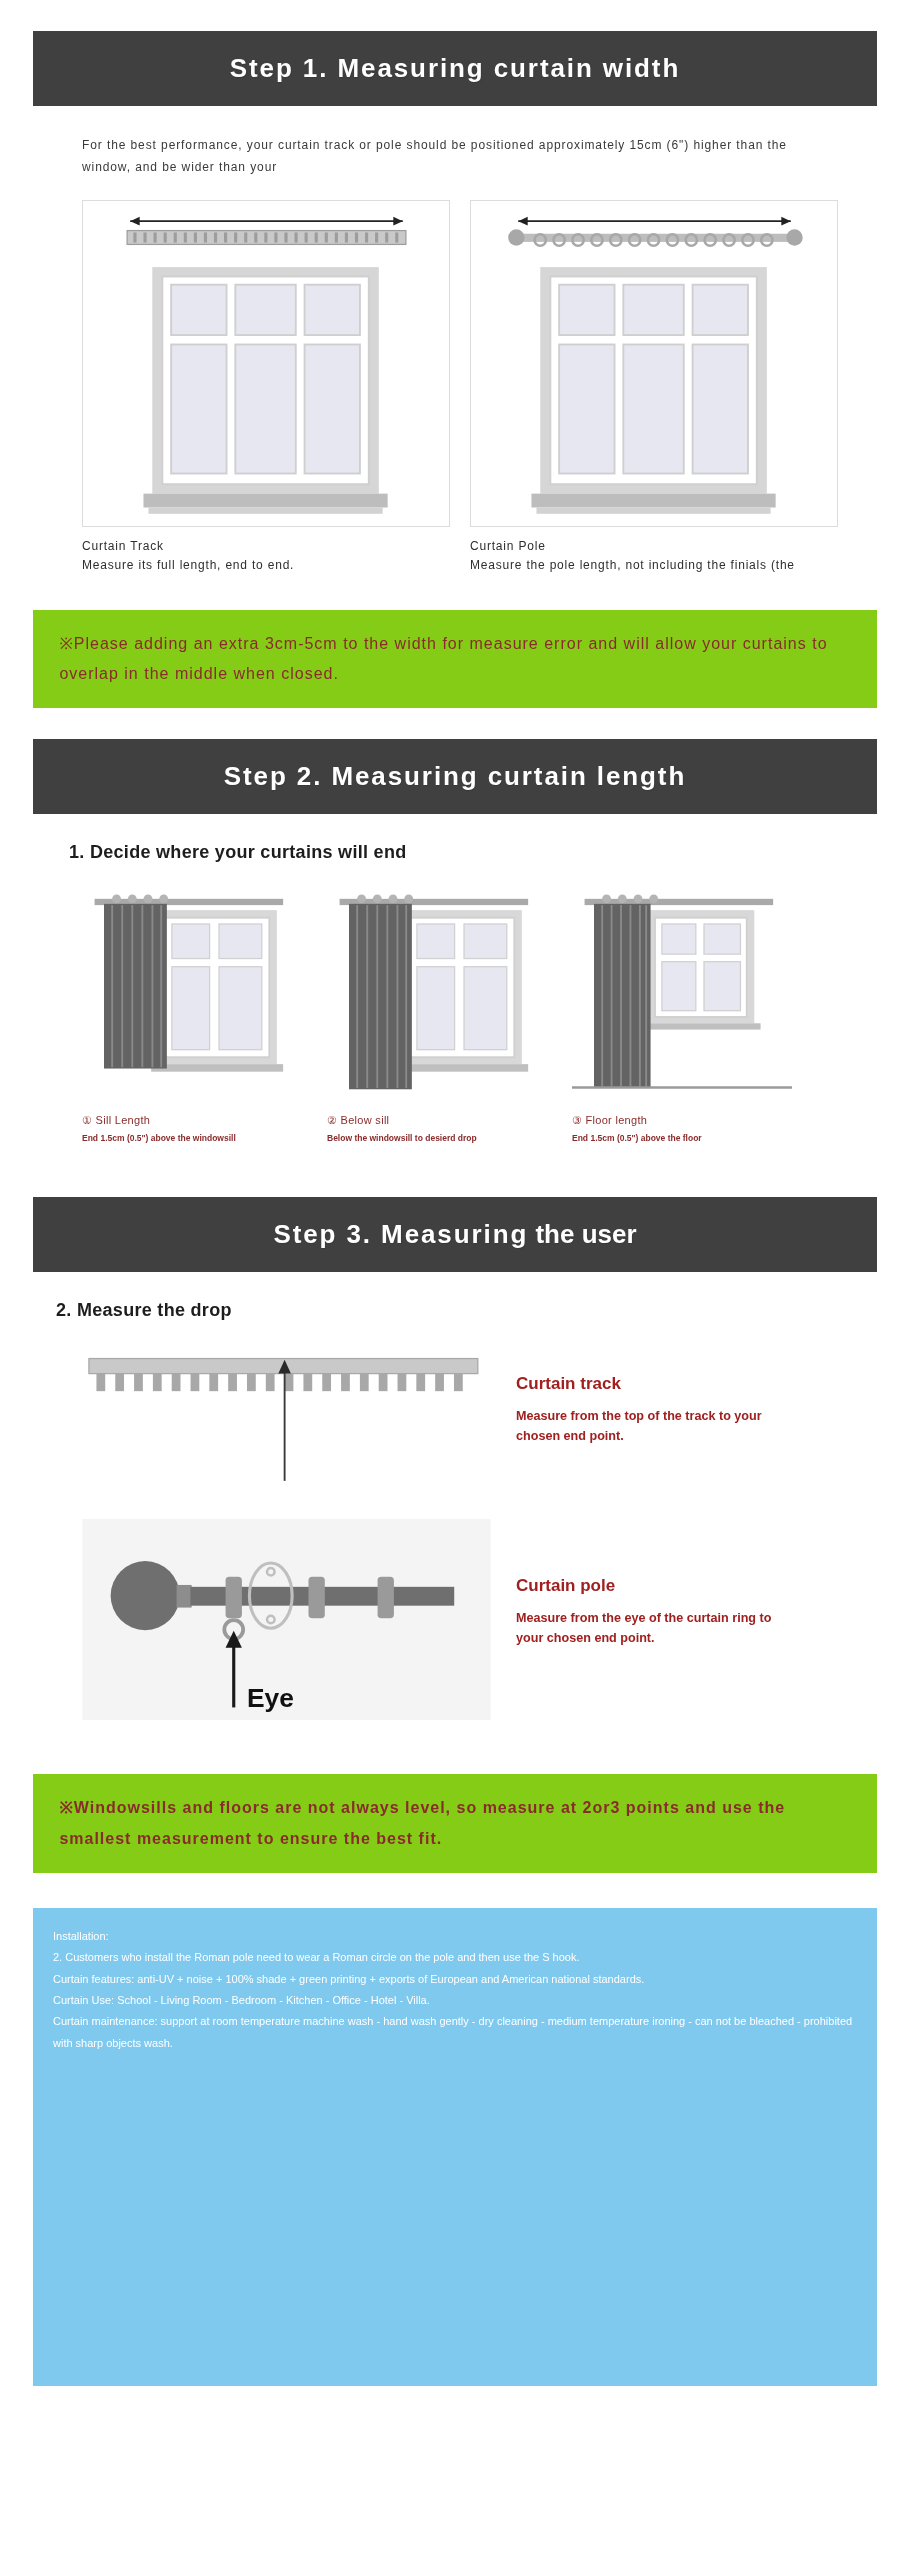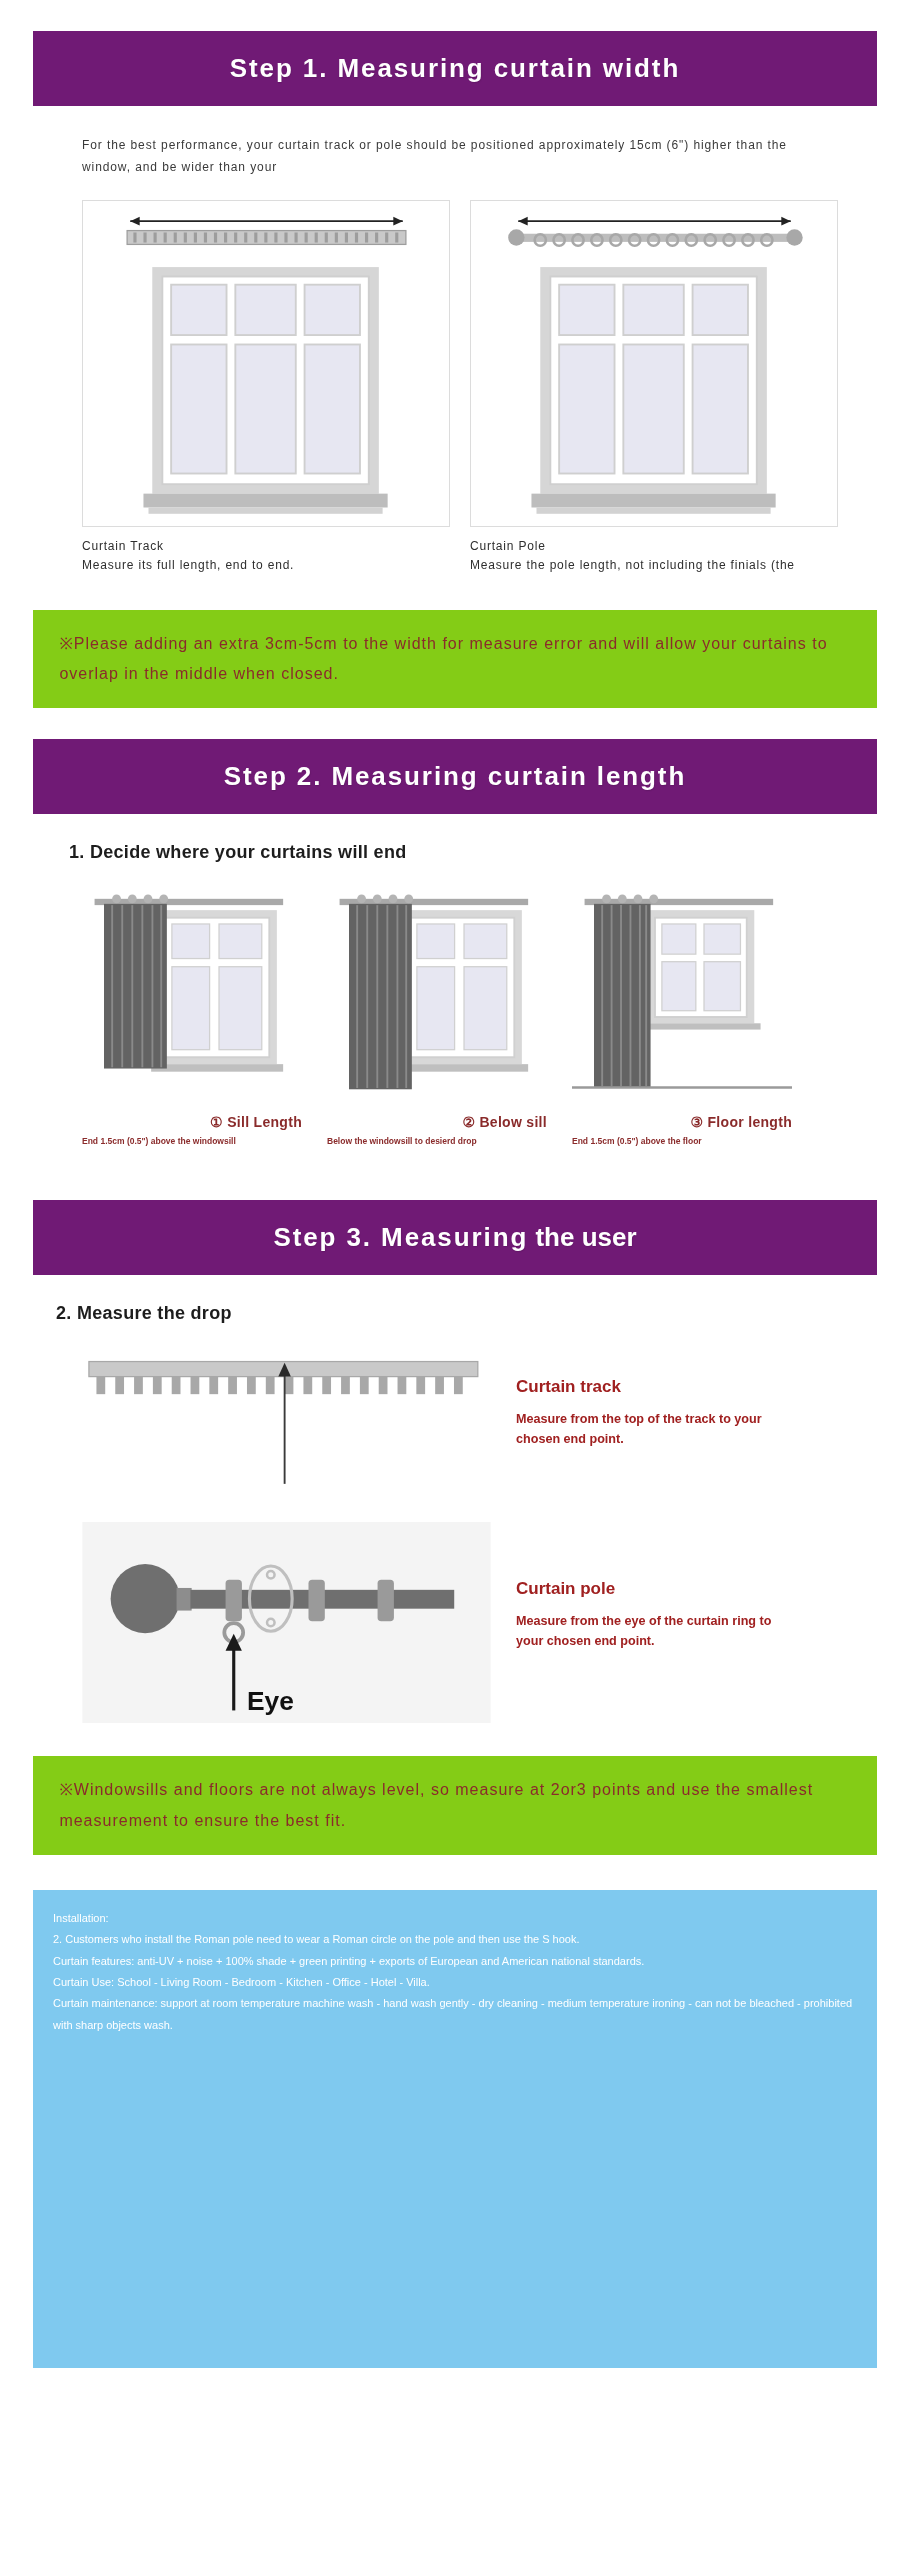--- a/index.html
+++ b/index.html
@@ -7,21 +7,21 @@
   body {
     width:910px;
     background:#ffffff;
     font-family:"Liberation Sans", sans-serif;
     color:#333;
   }
   .page { width:910px; position:relative; padding:0 0 25px 0; }
 
   
   .banner {
-    background:#701a75;
+    background:#404040;
     height:75px;
     margin:31px 33px 0 33px;
     display:flex; align-items:center; justify-content:center;
   }
   .banner-text {
     color:#ffffff;
     font-size:26px;
     letter-spacing:1.9px;
     font-weight:bold;
     text-shadow:0.6px 0.6px 1.3px rgba(0,0,0,0.12);
@@ -85,25 +85,24 @@
   
   .three-col {
     display:flex;
     gap:25px;
     margin:22px 82px 0 82px;
   }
   .tcol { width:220px; }
   .tbox { height:220px; position:relative; }
   .tcap-title {
     margin-top:8.8px;
-    font-size:14px;
+    font-size:11px;
     color:#8a2b2b;
-    font-weight:bold;
+    font-weight:normal;
     letter-spacing:0.3px;
-    text-align:right;
   }
   .tcap-sub {
     margin-top:4.4px;
     font-size:8.5px;
     color:#8a2b2b;
     font-weight:bold;
     line-height:1.5;
   }
 
   
@@ -439,21 +438,21 @@
         <polygon points="241,178 228,205 254,205" fill="#1a1a1a"></polygon>
         <text x="262" y="300" font-family="Liberation Sans, sans-serif" font-size="42" font-weight="bold" fill="#111">Eye</text>
       </svg>
     </div>
     <div class="drop-text" style="padding-top:57px;">
       <div class="drop-title">Curtain pole</div>
       <div class="drop-desc">Measure from the eye of the curtain ring to your chosen end point.</div>
     </div>
   </div>
 
-  <div class="note" style="margin-top:33px;">※Windowsills and floors are not always level, so measure at 2or3 points and use the smallest measurement to ensure the best fit.</div>
+  <div class="note" style="margin-top:54px;font-weight:bold;">※Windowsills and floors are not always level, so measure at 2or3 points and use the smallest measurement to ensure the best fit.</div>
 
   <div class="bluebox">
     <p>Installation:</p>
     <p>2. Customers who install the Roman pole need to wear a Roman circle on the pole and then use the S hook.</p>
     <p>Curtain features: anti-UV + noise + 100% shade + green printing + exports of European and American national standards.</p>
     <p>Curtain Use: School - Living Room - Bedroom - Kitchen - Office - Hotel - Villa.</p>
     <p>Curtain maintenance: support at room temperature machine wash - hand wash gently - dry cleaning - medium temperature ironing - can not be bleached - prohibited with sharp objects wash.</p>
   </div>
 
 </div>

